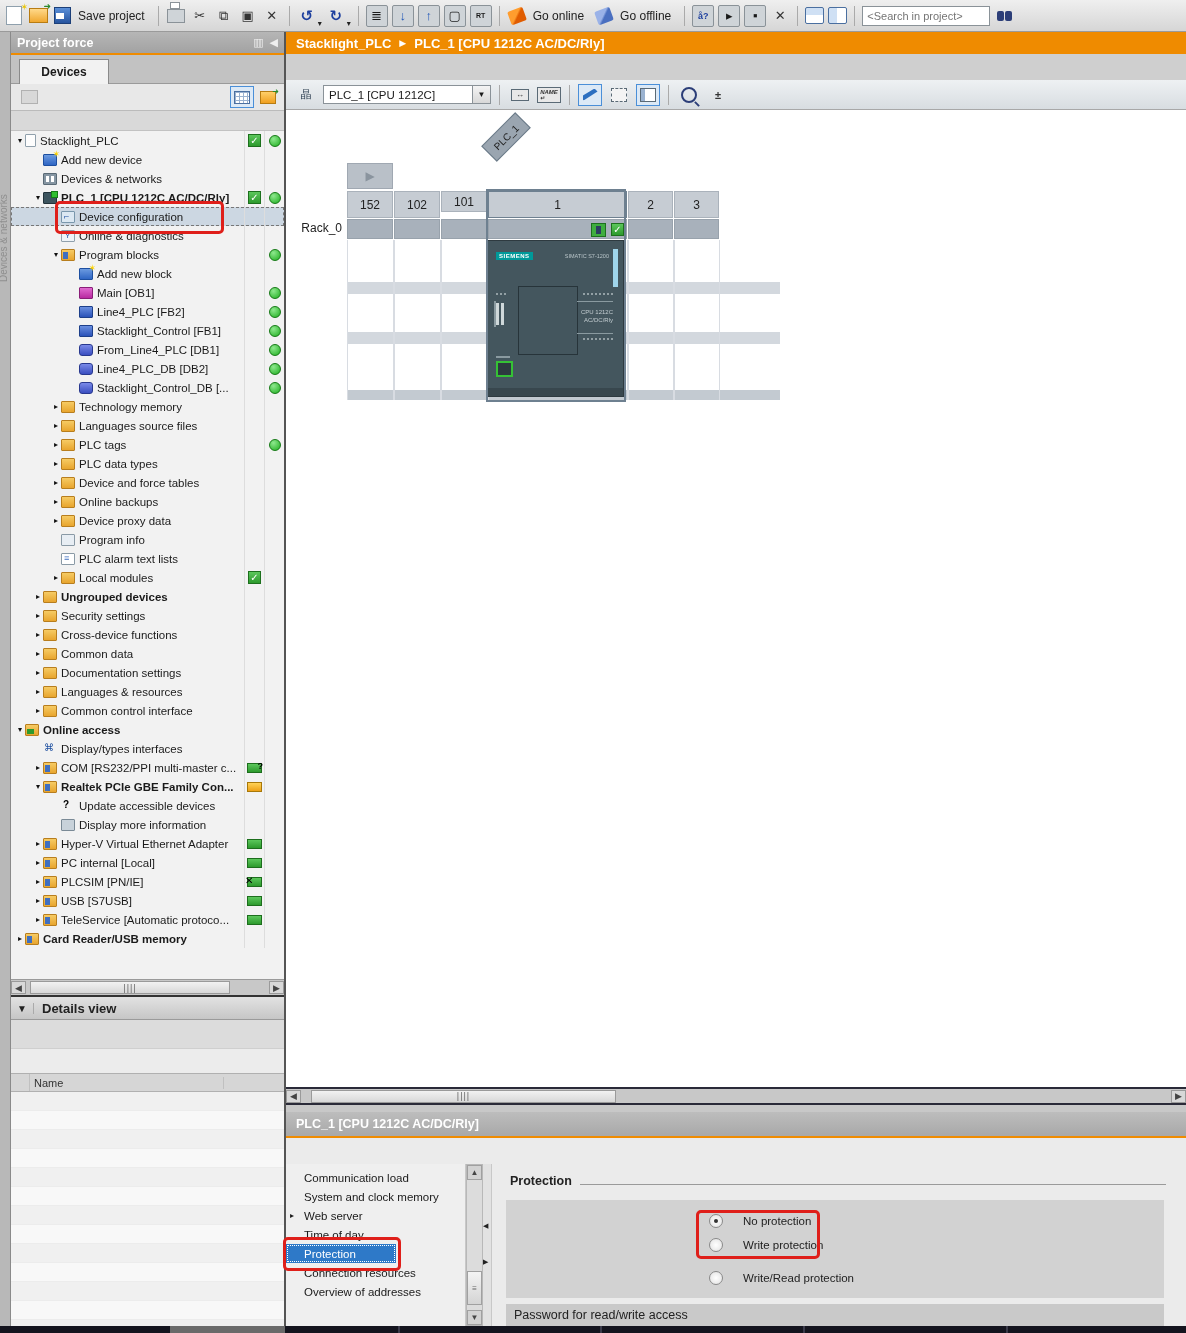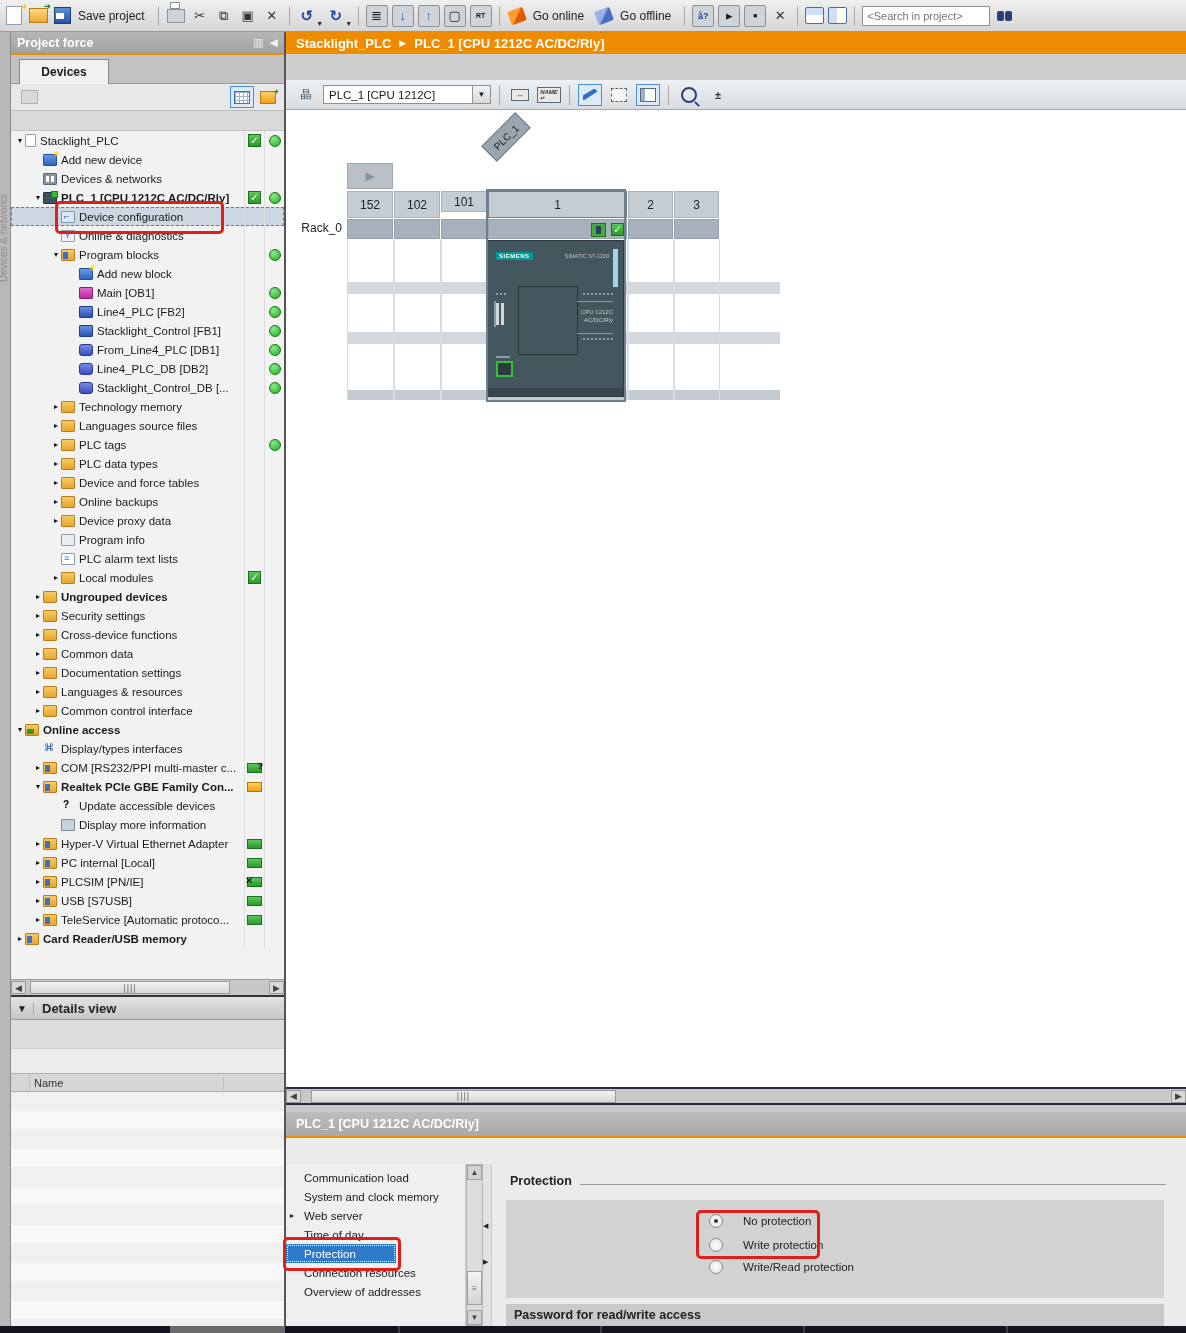--- a/index.html
+++ b/index.html
@@ -201,21 +201,21 @@
   #insp-splitter i{position:absolute;left:0;font-size:7px;color:#222;}
   #insp-right{flex:1;height:100%;position:relative;background:#ebebeb;}
   #prot-heading{position:absolute;left:18px;top:10px;font-size:12.5px;font-weight:bold;color:#222;}
   #prot-rule{position:absolute;left:88px;top:20px;right:20px;height:1px;background:#9a9a9a;}
   #prot-box{position:absolute;left:14px;top:36px;right:22px;height:98px;background:#d2d2d2;}
   .radio-row{position:absolute;left:203px;display:flex;align-items:center;gap:20px;font-size:11.5px;color:#222;}
   .radio{width:14px;height:14px;border-radius:50%;background:radial-gradient(#ffffff,#e0e0e0);border:1px solid #8a8a8a;
       position:relative;box-sizing:border-box;flex:none;}
   .radio.checked::after{content:"";position:absolute;left:4px;top:4px;width:4px;height:4px;border-radius:50%;background:#333;}
   #pwd-box{position:absolute;left:14px;top:140px;right:22px;height:22px;background:#c9c9c9;}
-  #pwd-heading{position:absolute;left:8px;top:4px;font-size:12.5px;font-weight:bold;color:#222;}
+  #pwd-heading{position:absolute;left:8px;top:4px;font-size:12.5px;font-weight:normal;color:#222;}
   
   #bottom-strip{left:0;top:1326px;width:1186px;height:7px;background:#14141e;}
   #bottom-strip .seg{position:absolute;top:0;height:7px;background:#6a6a6a;}
   #bottom-strip .div{position:absolute;top:0;height:7px;width:2px;background:#3a3a4a;}
   
   .annot{position:absolute;border:3px solid #df1f1a;border-radius:5px;z-index:60;pointer-events:none;}
 </style>
 </head>
 <body>
 
@@ -967,21 +967,21 @@
       <span id="prot-rule"></span>
       <div id="prot-box">
           <div class="radio-row" style="top: 14px;">
             <span class="radio checked"></span>
             <span>No protection</span>
           </div>
           <div class="radio-row" style="top: 38px;">
             <span class="radio"></span>
             <span>Write protection</span>
           </div>
-          <div class="radio-row" style="top: 60px;">
+          <div class="radio-row" style="top: 71px;">
             <span class="radio"></span>
             <span>Write/Read protection</span>
           </div>
         </div>
       <div id="pwd-box">
         <span id="pwd-heading">Password for read/write access</span>
       </div>
     </div>
   </div>
 </div>

